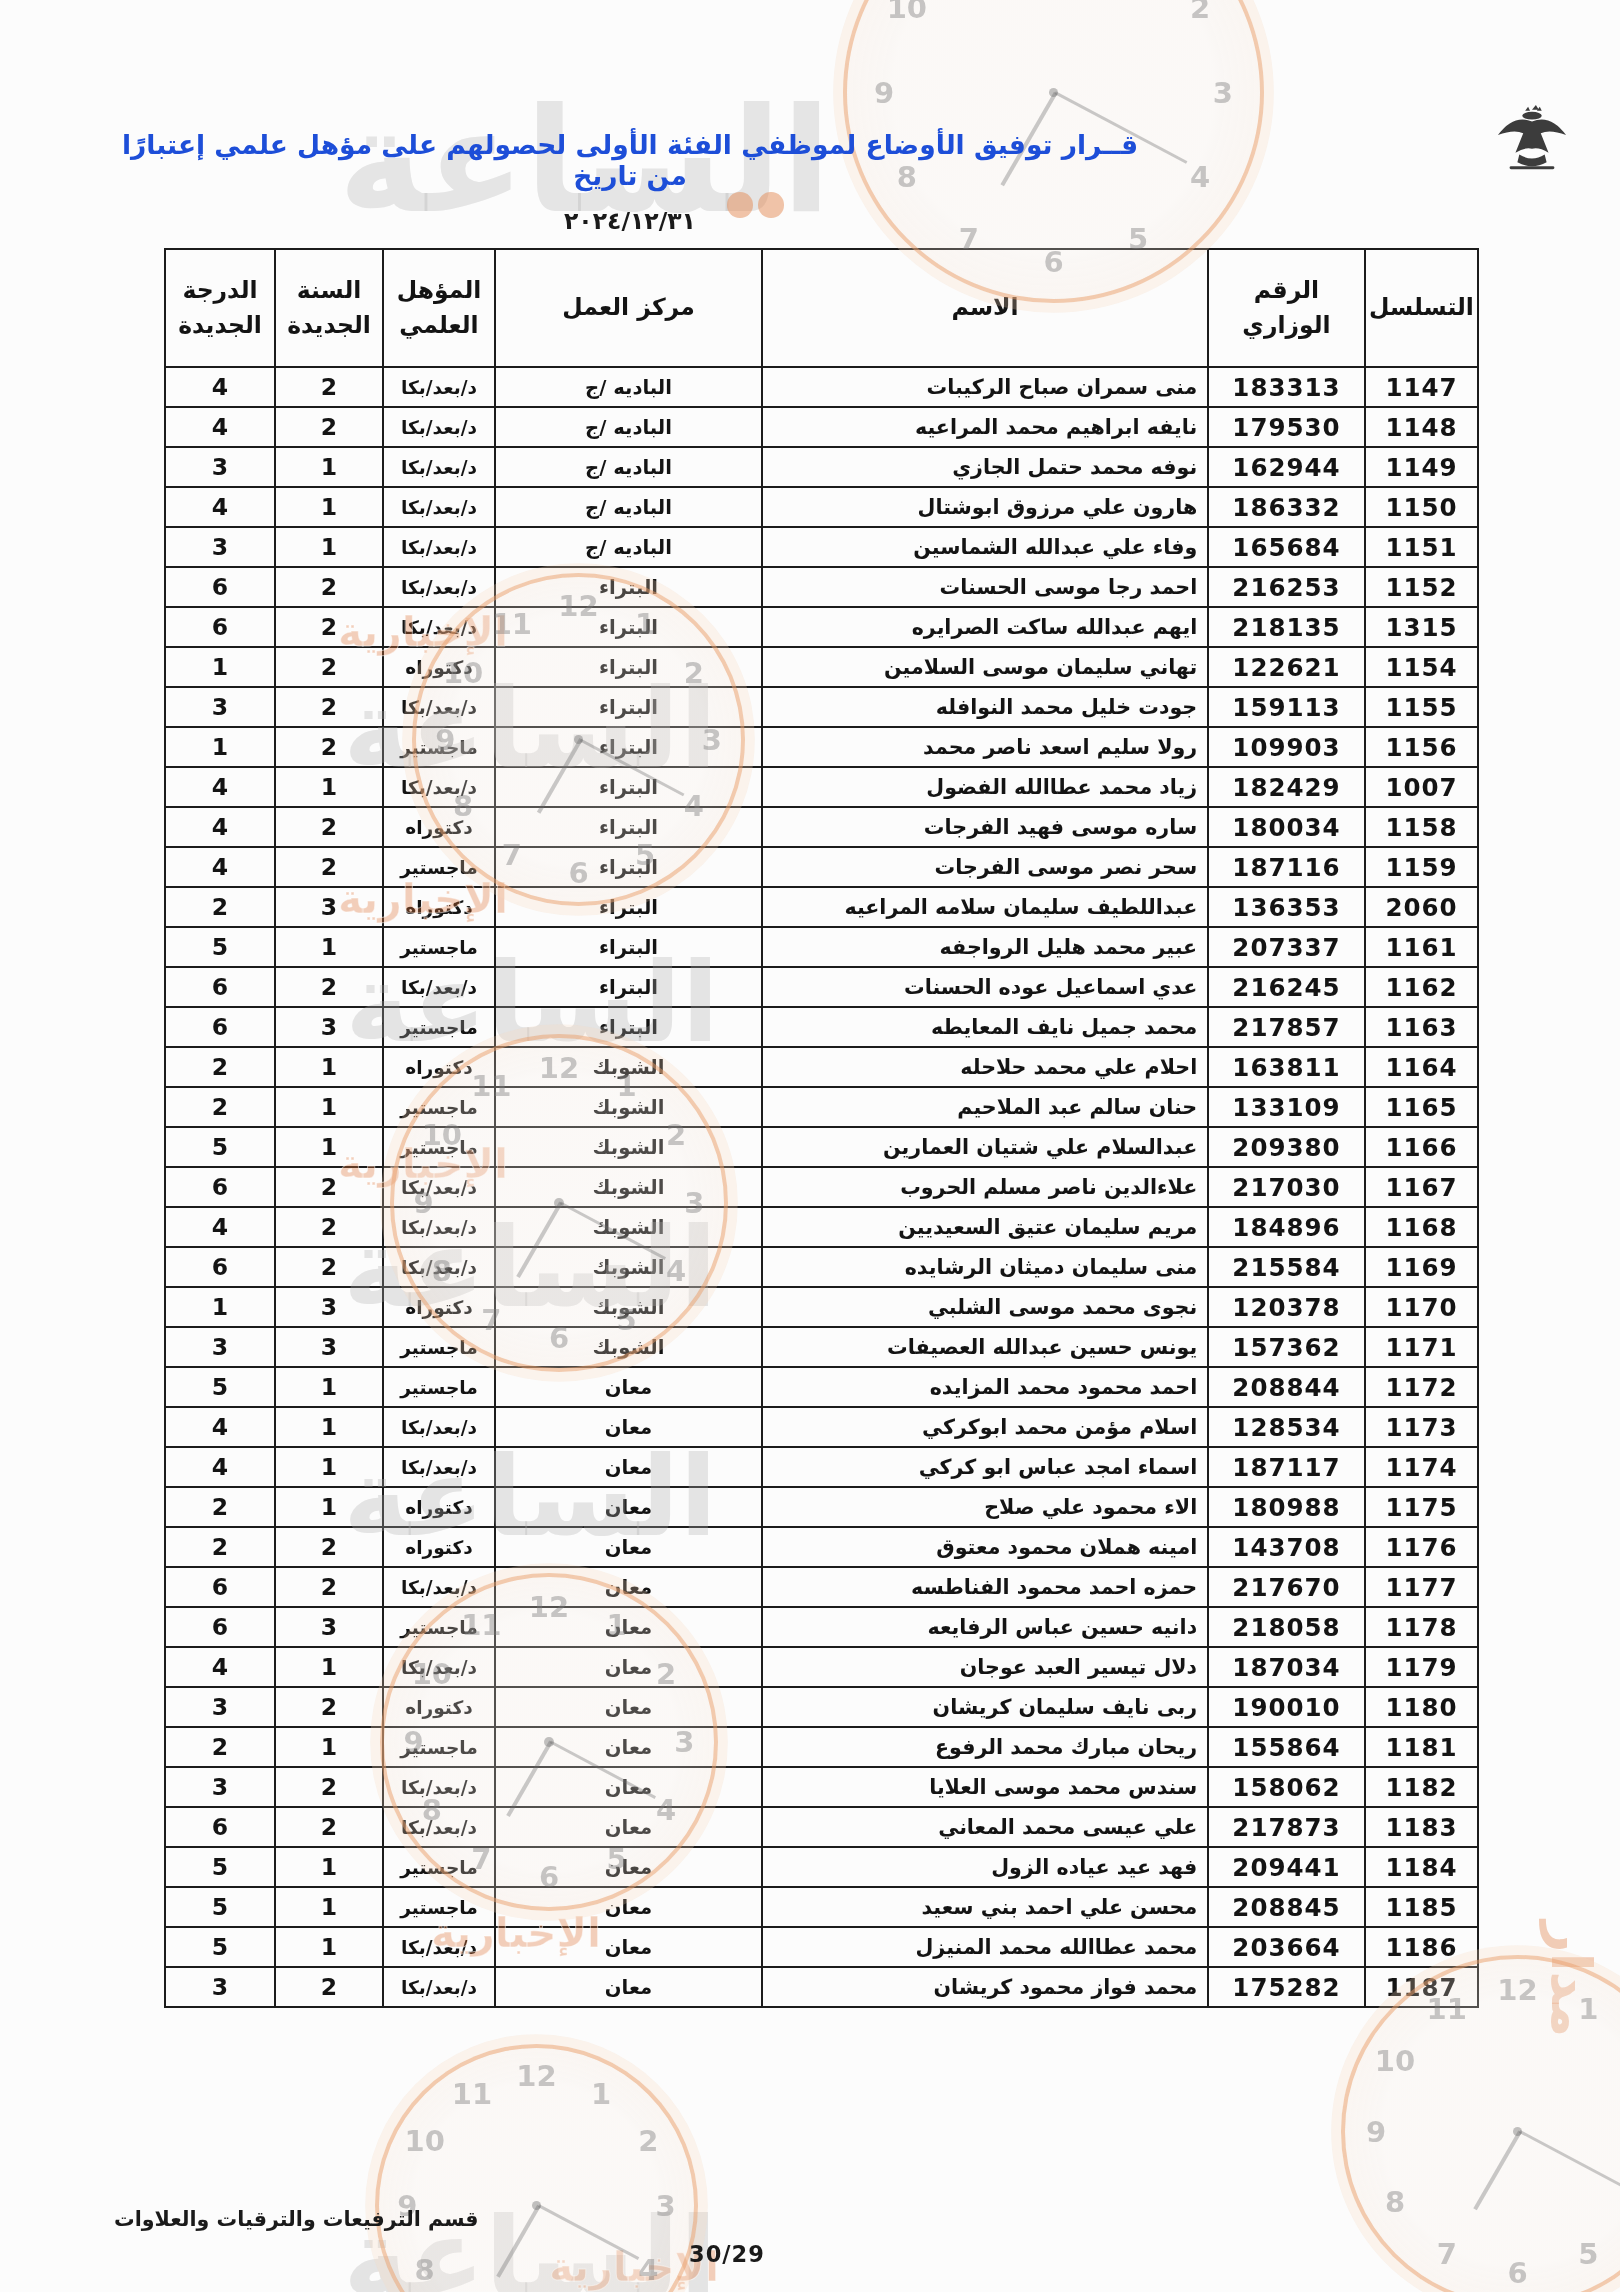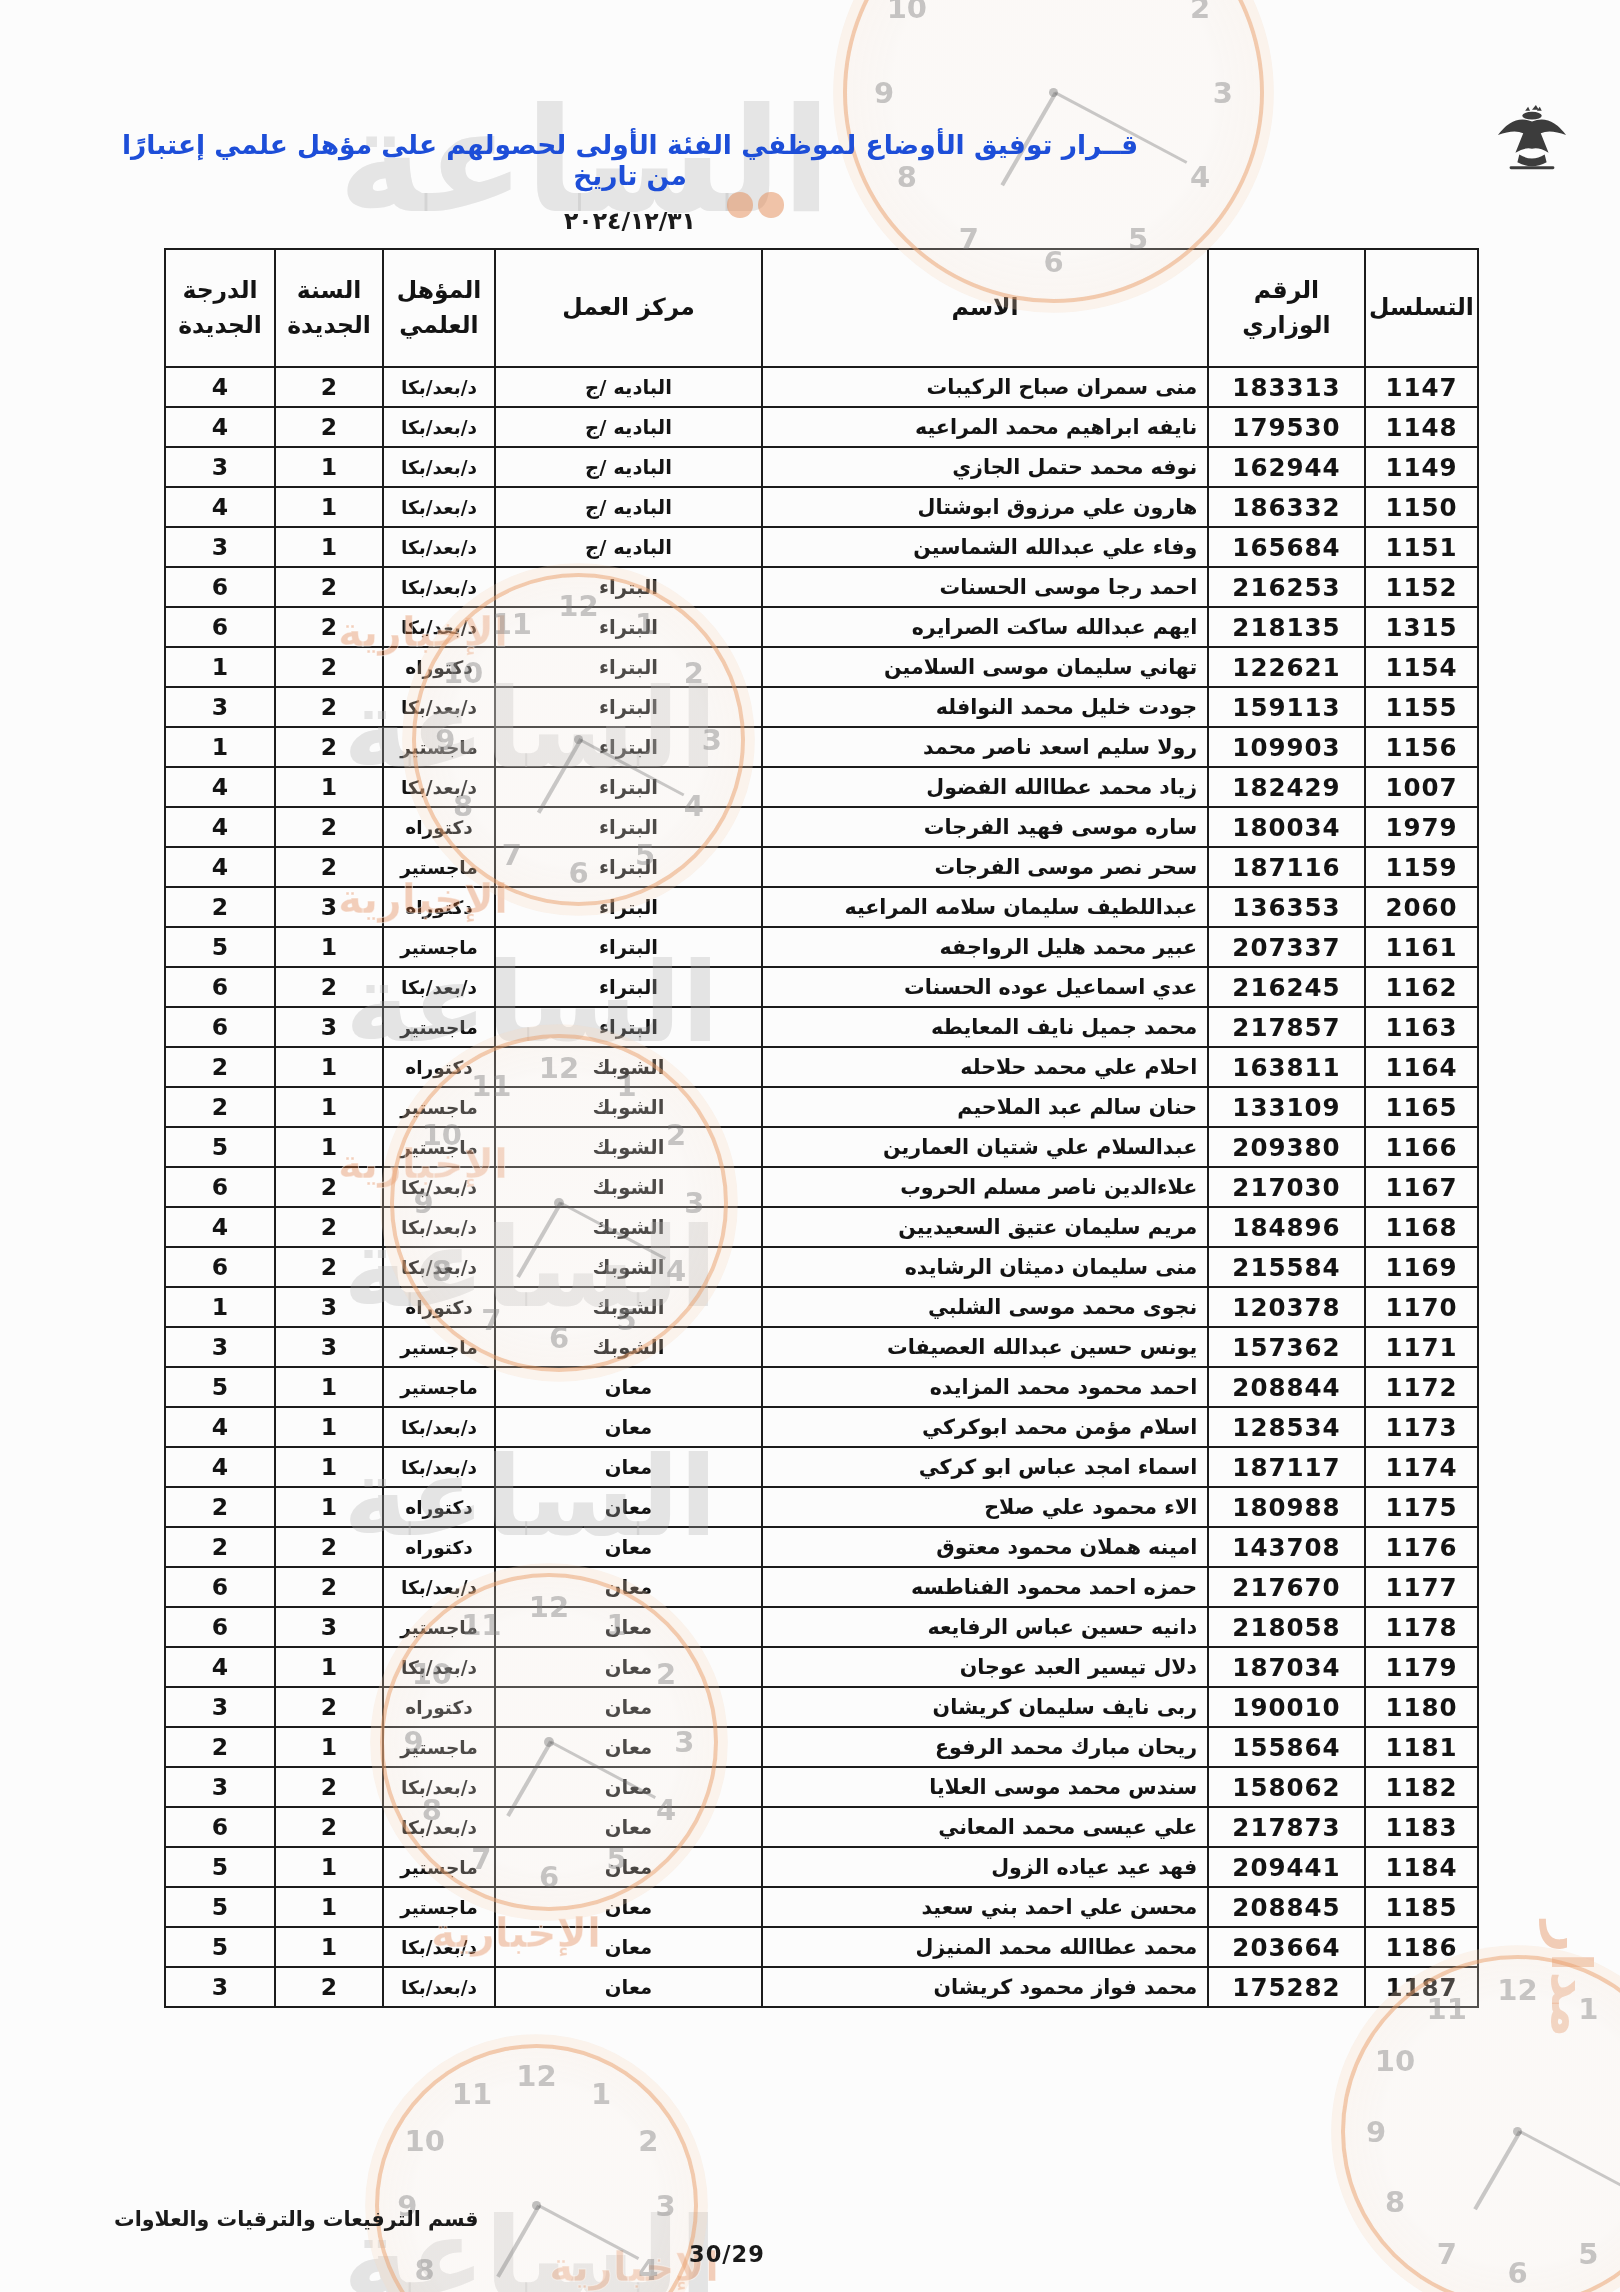--- a/index.html
+++ b/index.html
@@ -328,21 +328,21 @@
       <tr>
         <td class="cell-serial">1007</td>
         <td class="cell-ministry_number">182429</td>
         <td class="cell-name">زياد محمد عطاالله الفضول</td>
         <td class="cell-work_center">البتراء</td>
         <td class="cell-qualification">د/بعد/بكا</td>
         <td class="cell-new_year">1</td>
         <td class="cell-new_grade">4</td>
       </tr>
       <tr>
-        <td class="cell-serial">1979</td>
+        <td class="cell-serial">1158</td>
         <td class="cell-ministry_number">180034</td>
         <td class="cell-name">ساره موسى فهيد الفرجات</td>
         <td class="cell-work_center">البتراء</td>
         <td class="cell-qualification">دكتوراه</td>
         <td class="cell-new_year">2</td>
         <td class="cell-new_grade">4</td>
       </tr>
       <tr>
         <td class="cell-serial">1159</td>
         <td class="cell-ministry_number">187116</td>

